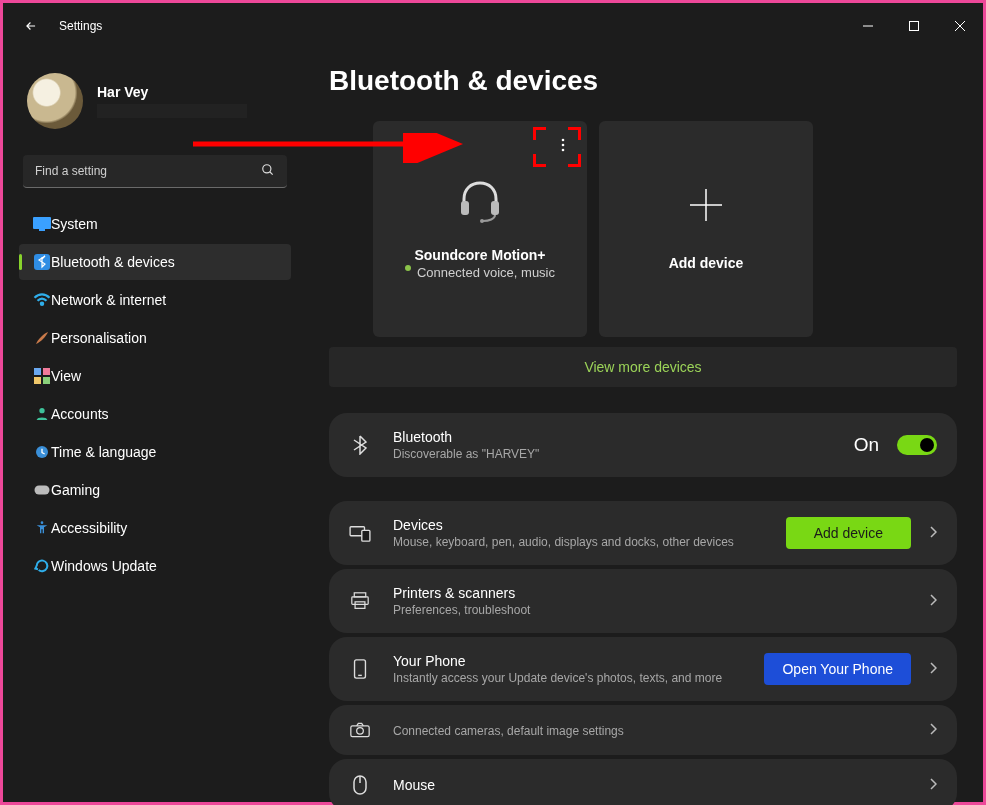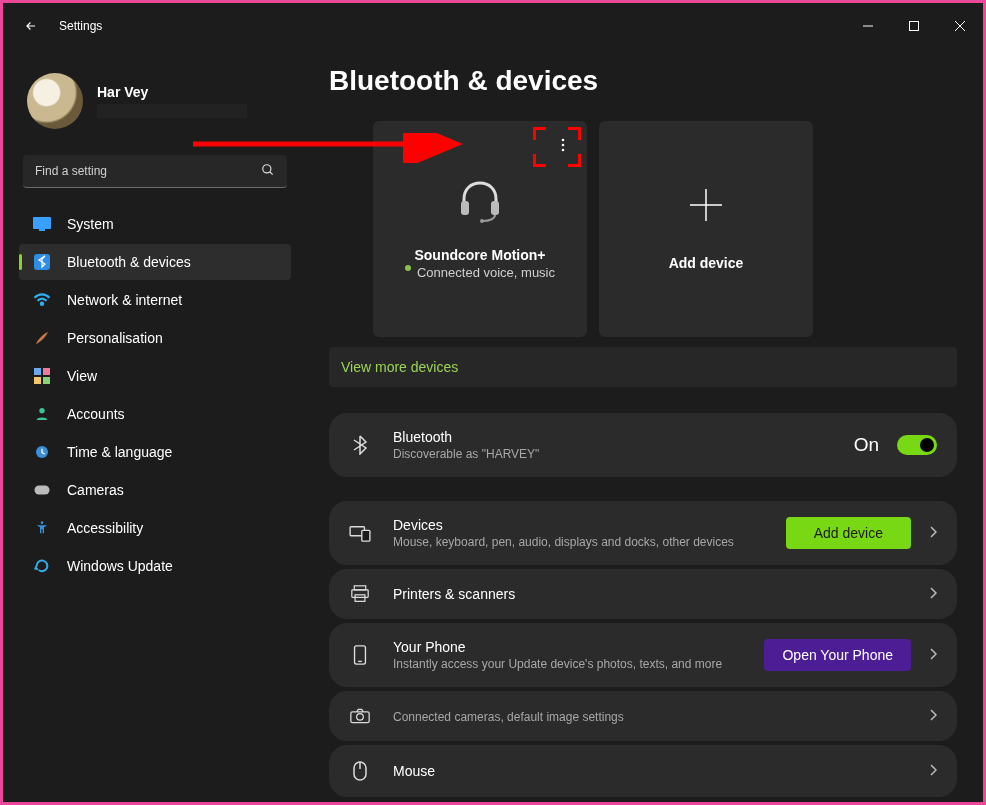--- a/index.html
+++ b/index.html
@@ -16,21 +16,21 @@
   .profile { display: flex; align-items: center; gap: 14px; padding: 14px 8px 18px 8px; }
   .avatar { width: 56px; height: 56px; border-radius: 50%; background: radial-gradient(circle at 35% 35%, #f5f0e1 0 25%, #c9b890 28% 55%, #6b5a3a 60% 100%); flex-shrink:0;}
   .profile-name { font-size: 14px; font-weight: 600; }
   .profile-sub { width:150px; height:14px; background:#222; margin-top:4px;}
   .search-wrap { position: relative; margin: 8px 4px 18px 4px; }
   .search { width: 100%; background: #272727; border: none; border-bottom: 1px solid #6a6a6a; color: #fde047; font-size: 12px; padding: 9px 36px 9px 12px; border-radius: 4px; outline: none; }
   .search::placeholder { color: #d0d0d0; }
   .search-icon { position: absolute; right: 12px; top: 50%; transform: translateY(-50%); color: #ddd; }
 
   .nav { list-style: none; }
-  .nav li { display: flex; align-items: center; gap: 16px; padding: 9px 14px; border-radius: 4px; font-size: 14px; color: #fff; cursor: pointer; position: relative; margin-bottom: 2px; }
+  .nav li { display: flex; align-items: center; gap: 0; padding: 9px 14px; border-radius: 4px; font-size: 14px; color: #fff; cursor: pointer; position: relative; margin-bottom: 2px; }
   .nav li.active { background: #2d2d2d; }
   .nav li.active::before { content:""; position:absolute; left:0; top:10px; bottom:10px; width:3px; background:#88d32c; border-radius:2px; }
   .ic { width: 18px; height: 18px; display:flex; align-items:center; justify-content:center; flex-shrink:0; }
 
   .main { flex: 1; padding: 12px 26px 0 26px; overflow-y: auto; }
   .page-title { font-size: 28px; font-weight: 600; margin: 4px 0 24px 0; }
 
   .tiles { display: flex; gap: 12px; margin-bottom: 10px; padding-left: 44px; }
   .tile { background: #2b2b2b; border-radius: 6px; width: 214px; height: 216px; position: relative; display:flex; flex-direction:column; align-items:center; justify-content:center; cursor:pointer; }
   .tile .more { position:absolute; top:14px; right:14px; width:20px; height:20px; display:flex; align-items:center; justify-content:center; cursor:pointer; }
@@ -42,33 +42,33 @@
 
   .highlight-box { position:absolute; border:3px solid #ff0000; top:6px; right:6px; width:48px; height:40px; pointer-events:none;}
   .highlight-box::before, .highlight-box::after { content:""; position:absolute; background:#2b2b2b;}
   .highlight-box::before { left:10px; right:10px; top:-4px; height:8px;}
   .highlight-box::after { left:10px; right:10px; bottom:-4px; height:8px;}
   .hb-mask-l, .hb-mask-r { position:absolute; background:#2b2b2b; width:8px; top:10px; bottom:10px;}
   .hb-mask-l{left:-4px;} .hb-mask-r{right:-4px;}
 
   .arrow-svg { position:absolute; left:190px; top:130px; pointer-events:none; z-index:50;}
 
-  .viewmore { background:#272727; border-radius:4px; padding:12px; font-size:14px; color:#9bd358; margin-bottom:26px; cursor:pointer;}
+  .viewmore { background:#272727; border-radius:4px; text-align:center; padding:12px; font-size:14px; color:#9bd358; margin-bottom:26px; cursor:pointer;}
 
   .row { background:#2b2b2b; border-radius:18px; padding:16px 20px; display:flex; align-items:center; gap:22px; margin-bottom:4px; cursor:pointer;}
   .row .ric { width:22px; display:flex; justify-content:center; color:#eee;}
   .row .rtxt { flex:1; }
   .row .rtitle { font-size:14px; color:#fff;}
   .row .rsub { font-size:12px; color:#a7a7a7; margin-top:2px;}
   .row .ract { display:flex; align-items:center; gap:18px;}
   .toggle { width:40px; height:20px; background:#79d814; border-radius:10px; position:relative;}
   .toggle::after { content:""; position:absolute; width:14px; height:14px; background:#000; border-radius:50%; right:3px; top:3px;}
   .onlbl { font-size:19px; color:#fff;}
   .btn-green { background:#79d814; color:#1b1b1b; font-size:14px; padding:8px 28px; border-radius:4px; border:none; cursor:pointer;}
-  .btn-grey { background:#4c1d95; color:#fff; font-size:14px; padding:8px 18px; border-radius:4px; border:none; cursor:pointer;}
+  .btn-grey { background:#1d4ed8; color:#fff; font-size:14px; padding:8px 18px; border-radius:4px; border:none; cursor:pointer;}
   .chev { color:#bbb;}
   .sectiongap { height:20px;}
   ::-webkit-scrollbar { width:4px;} ::-webkit-scrollbar-thumb{background:#555;}
 </style>
 </head>
 <body>
 
 <div class="window">
 
   <div class="titlebar">
@@ -181,21 +181,21 @@
               </svg>
             </span>
             <span>Time &amp; language</span>
           </li>
         <li>
             <span class="ic">
               <svg width="18" height="12" viewBox="0 0 24 16" fill="#bbb">
                 <rect x="2" y="2" width="20" height="12" rx="6"></rect>
               </svg>
             </span>
-            <span>Cameras</span>
+            <span>Gaming</span>
           </li>
         <li>
             <span class="ic">
               <svg width="16" height="16" viewBox="0 0 24 24" fill="#3a8fd8">
                 <circle cx="12" cy="4" r="2"></circle>
                 <path d="M4 8h16l-5 3v9h-2v-6h-2v6H9v-9z"></path>
               </svg>
             </span>
             <span>Accessibility</span>
           </li>
@@ -295,20 +295,21 @@
       <div class="row">
         <div class="ric">
             <svg width="20" height="18" viewBox="0 0 24 22" fill="none" stroke="#ddd" stroke-width="1.5">
               <rect x="5" y="1" width="14" height="5"></rect>
               <rect x="2" y="6" width="20" height="9" rx="1"></rect>
               <rect x="6" y="12" width="12" height="8"></rect>
             </svg>
           </div>
         <div class="rtxt">
             <div class="rtitle">Printers &amp; scanners</div>
+            <div class="rsub">Preferences, troubleshoot</div>
           </div>
         <div class="ract">
             <span class="chev"><svg width="8" height="12" viewBox="0 0 8 12" fill="none" stroke="#bbb" stroke-width="1.5">
                 <path d="M2 1l5 5-5 5"></path>
               </svg></span>
           </div>
       </div>
 
       <div class="row">
         <div class="ric">

